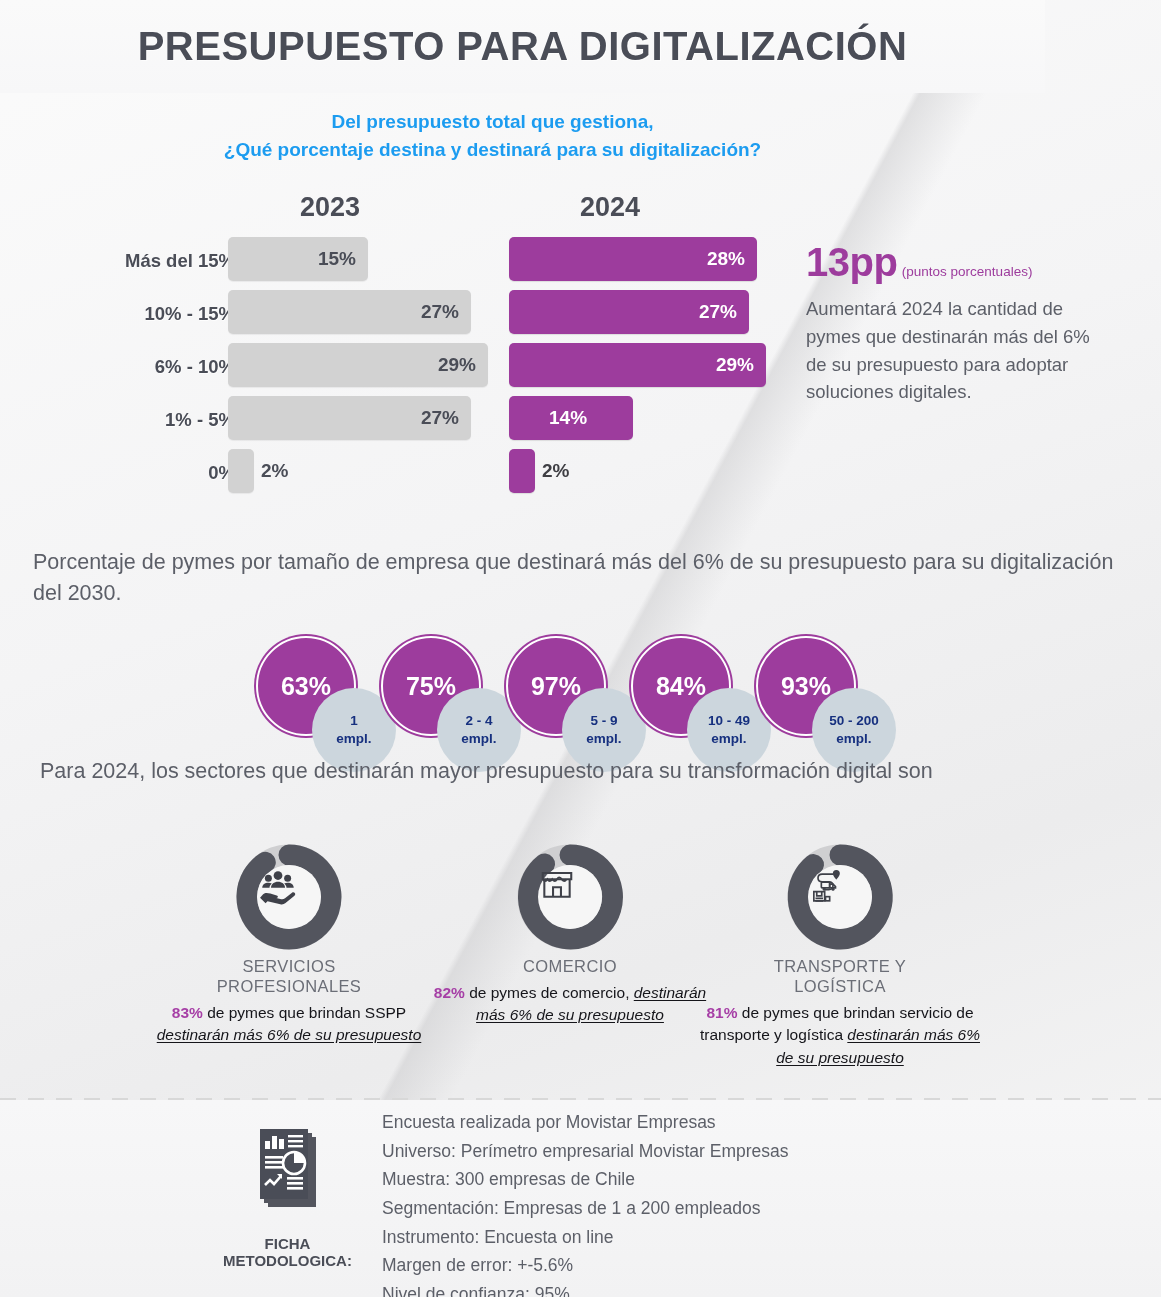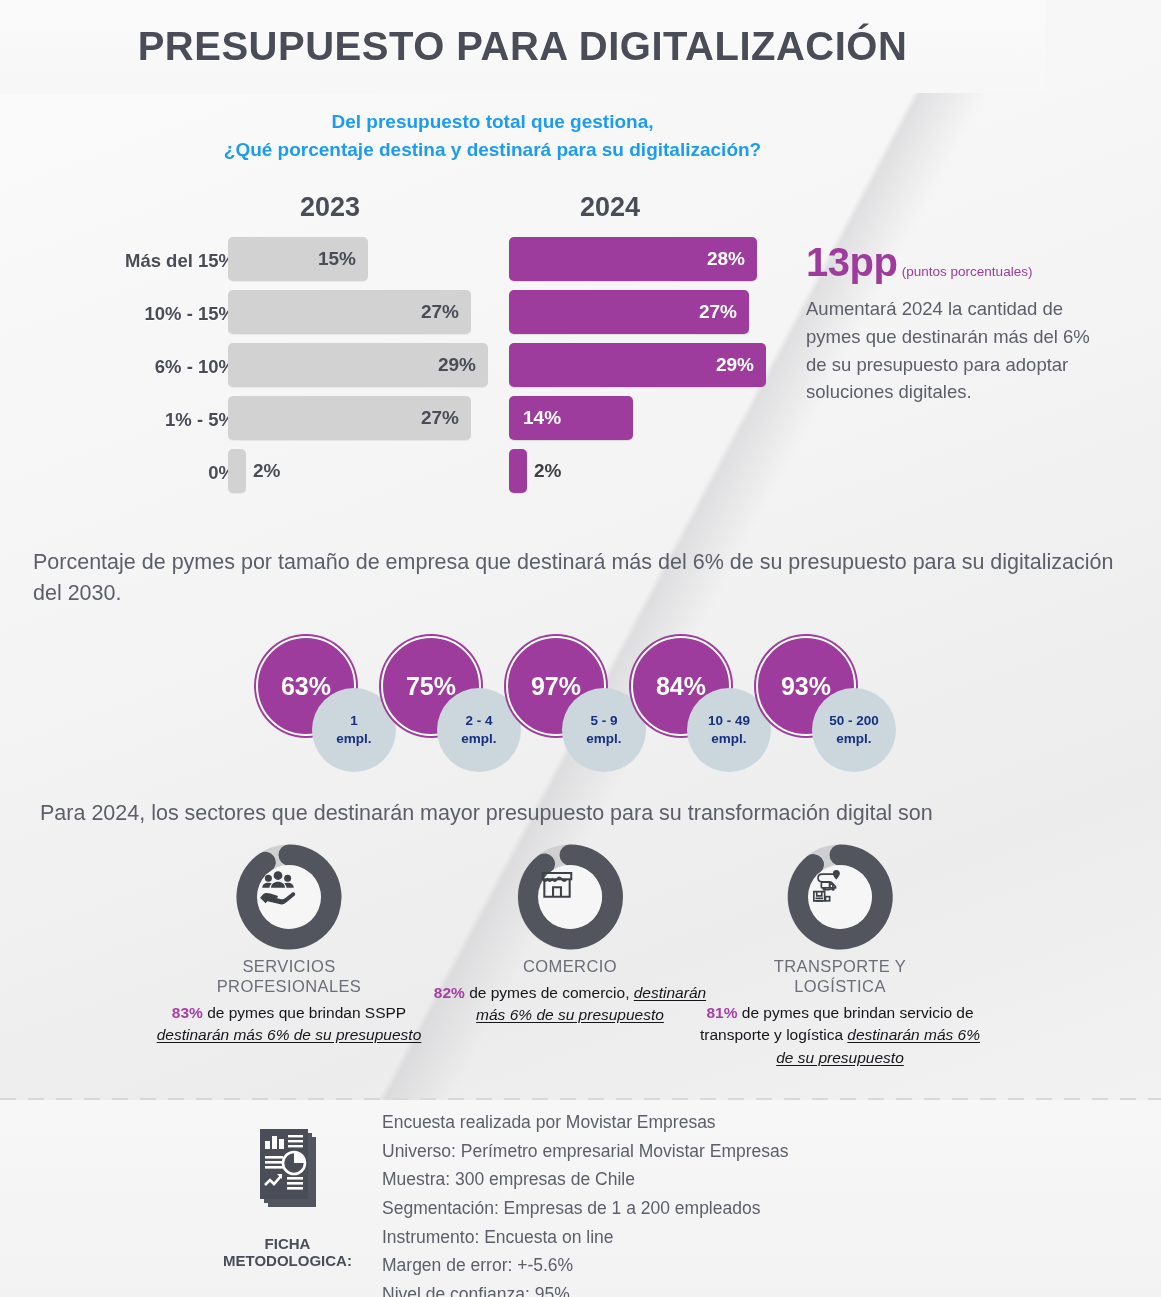--- a/index.html
+++ b/index.html
@@ -48,20 +48,21 @@
     position:absolute;left:0;top:0;width:215px;height:53px;
     display:flex;align-items:center;justify-content:flex-end;
     font-size:18.5px;font-weight:bold;color:#4a4d57;
     text-shadow:.5px .5px 0 rgba(255,255,255,.8);
     padding-left:20px;
   }
   .bar{
     position:absolute;top:3px;height:44px;border-radius:5px;
     display:flex;align-items:center;
     box-sizing:border-box;
+    padding-left:26px;
   }
   .bar.g{background:#d2d2d2;box-shadow:0 1px 1px rgba(0,0,0,.06);}
   .bar.p{background:#9d3c9d;box-shadow:0 1px 1px rgba(0,0,0,.10);}
   .bar .v{
     font-size:19px;font-weight:bold;white-space:nowrap;
   }
   .bar.g .v{color:#4a4d57;margin-left:auto;padding-right:12px;}
   .bar.p .v{color:#ffffff;margin-left:auto;padding-right:12px;}
   .bar .vout{
     position:absolute;left:calc(100% + 7px);
@@ -75,21 +76,21 @@
   .pp .big{font-size:40px;font-weight:bold;color:#9d3c9d;letter-spacing:-.5px;}
   .pp .note{font-size:13.5px;color:#9d3c9d;}
   .pp .desc{
     margin-top:10px;font-size:18.5px;line-height:1.5;color:#5c5f68;
   }
   
   .sect-text{
     position:absolute;font-size:21.5px;line-height:1.45;color:#5c5f68;
   }
   .sect-text.t1{left:33px;top:547px;width:1110px;}
-  .sect-text.t2{left:40px;top:798px;width:1100px;}
+  .sect-text.t2{left:40px;top:756px;width:1100px;}
 
   
   .circles{position:absolute;left:0;top:636px;width:1161px;height:140px;}
   .cgrp{position:absolute;width:150px;height:140px;}
   .cmain{
     position:absolute;left:0;top:0;width:96px;height:96px;border-radius:50%;
     background:#9d3c9d;border:2px solid #ffffff;
     box-shadow:0 0 0 2px #9d3c9d;
     display:flex;align-items:center;justify-content:center;
     color:#fff;font-size:25px;font-weight:bold;

